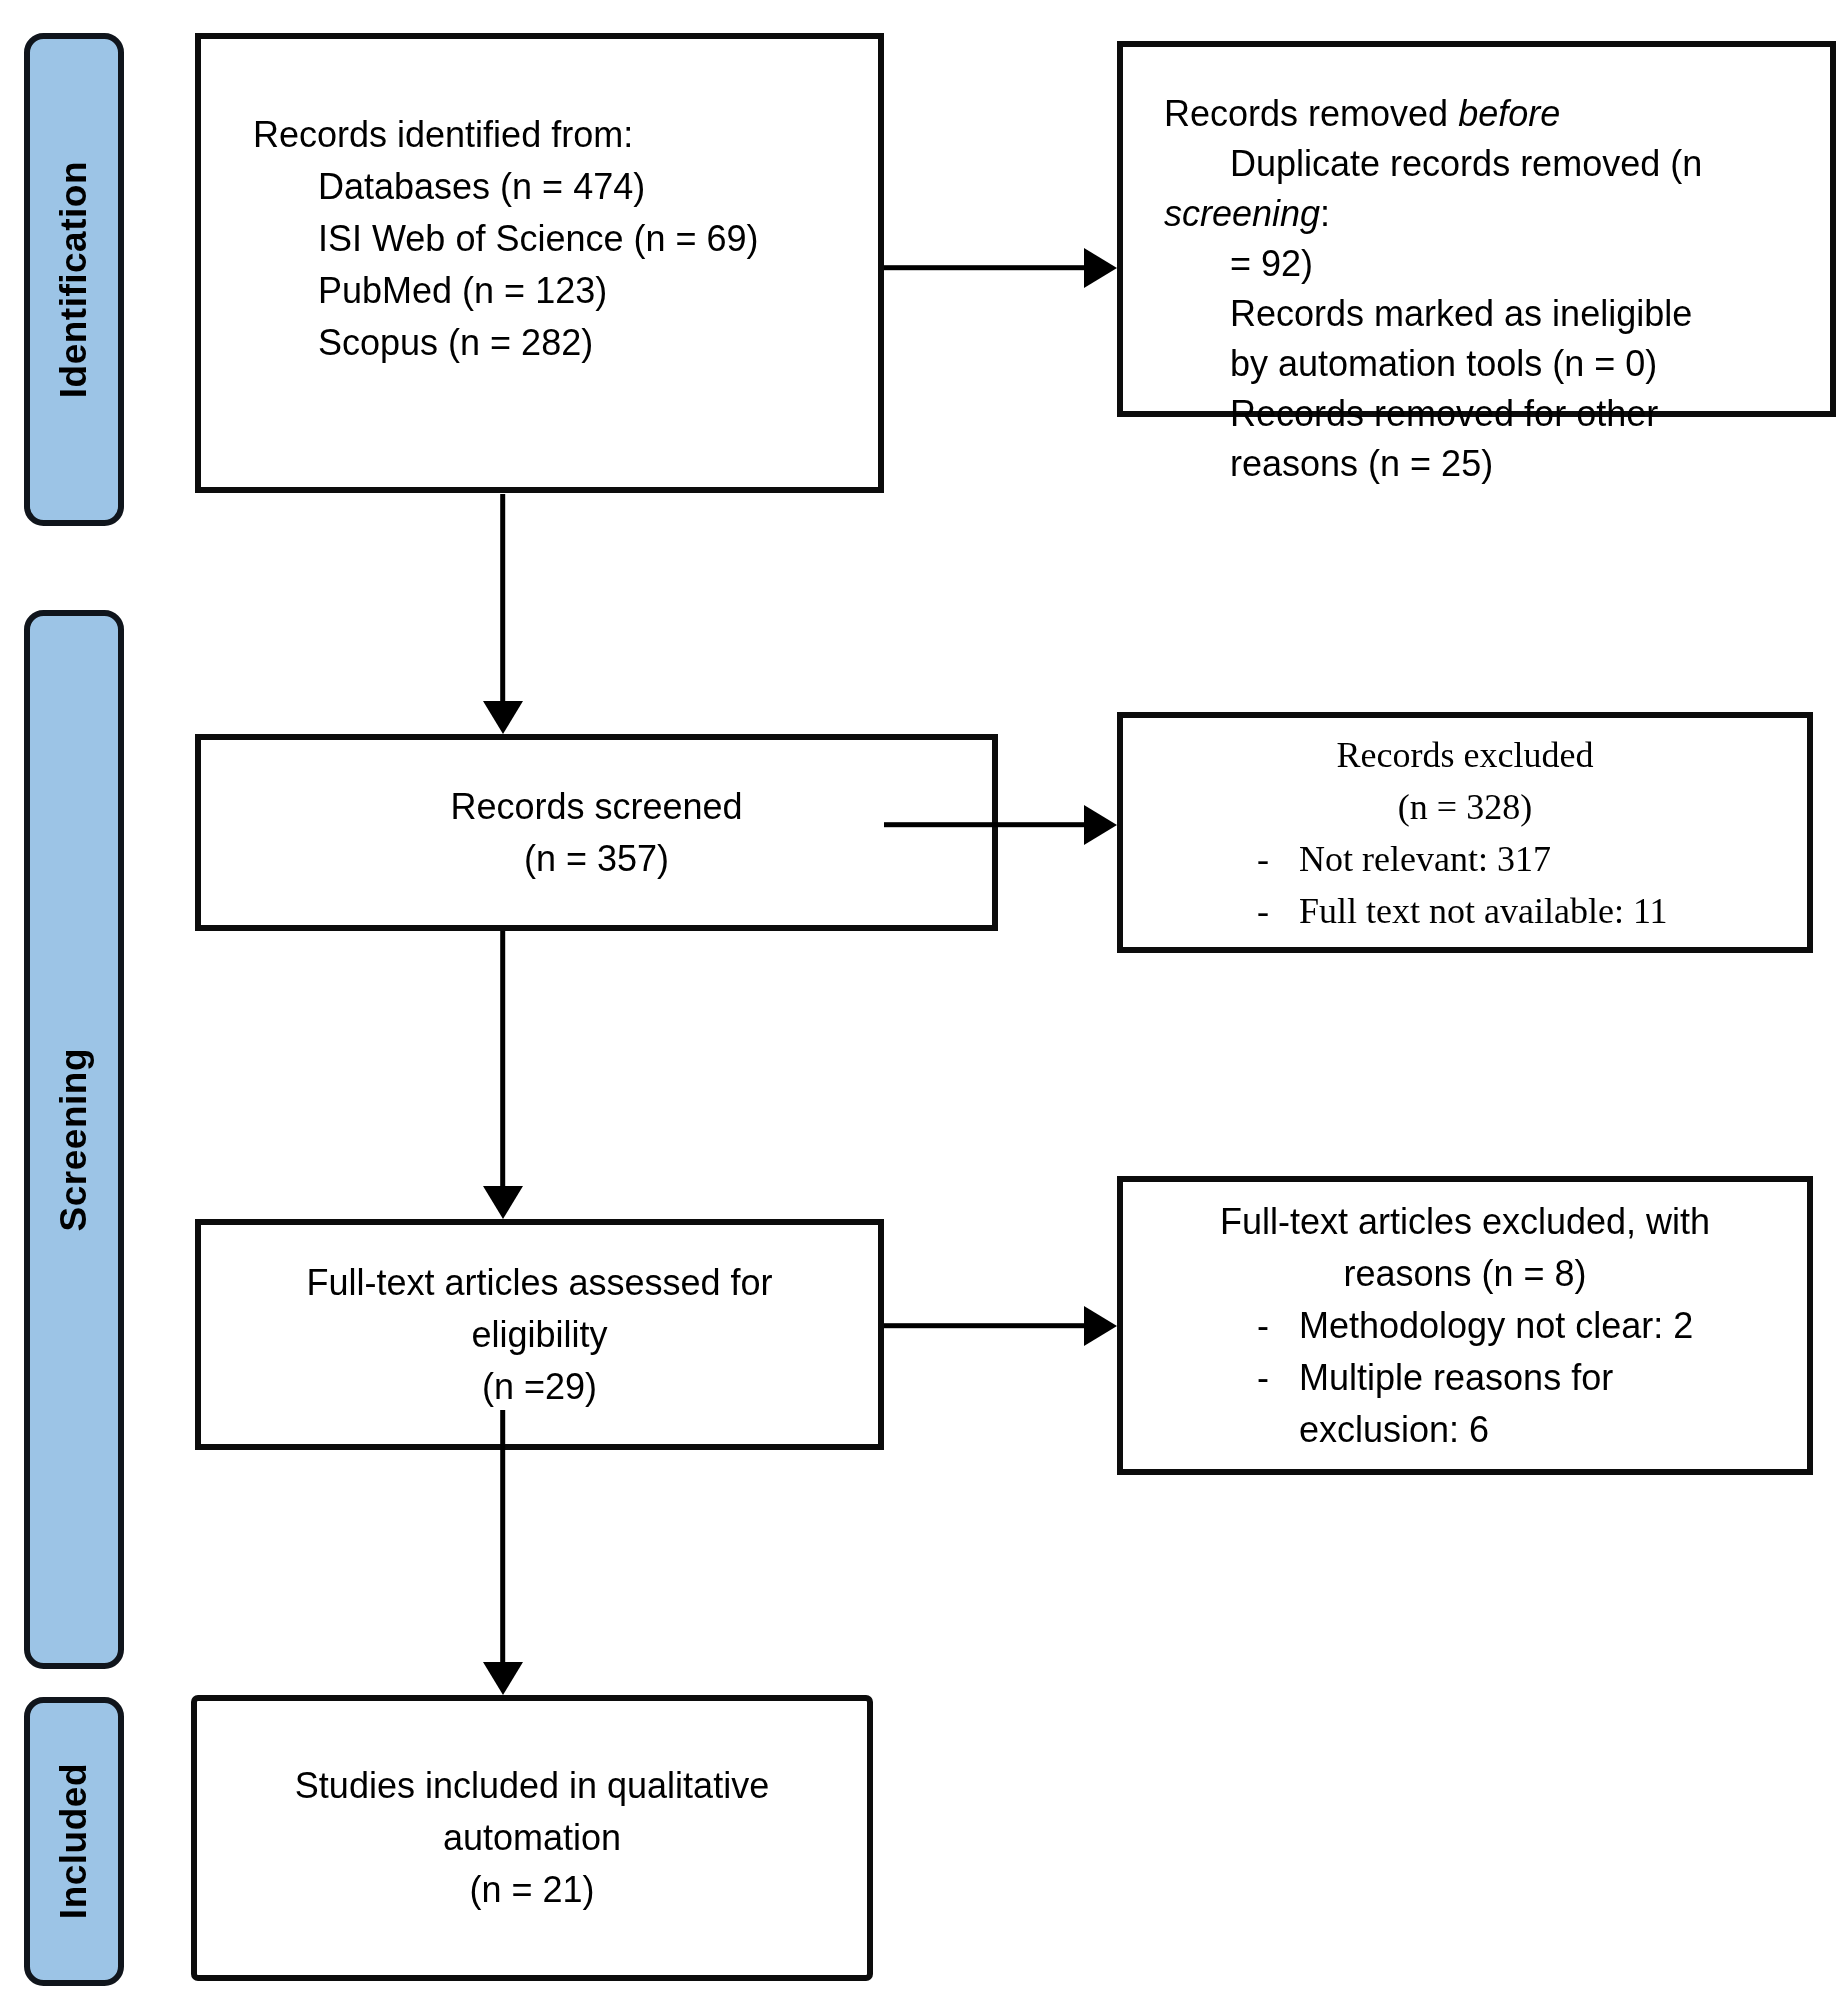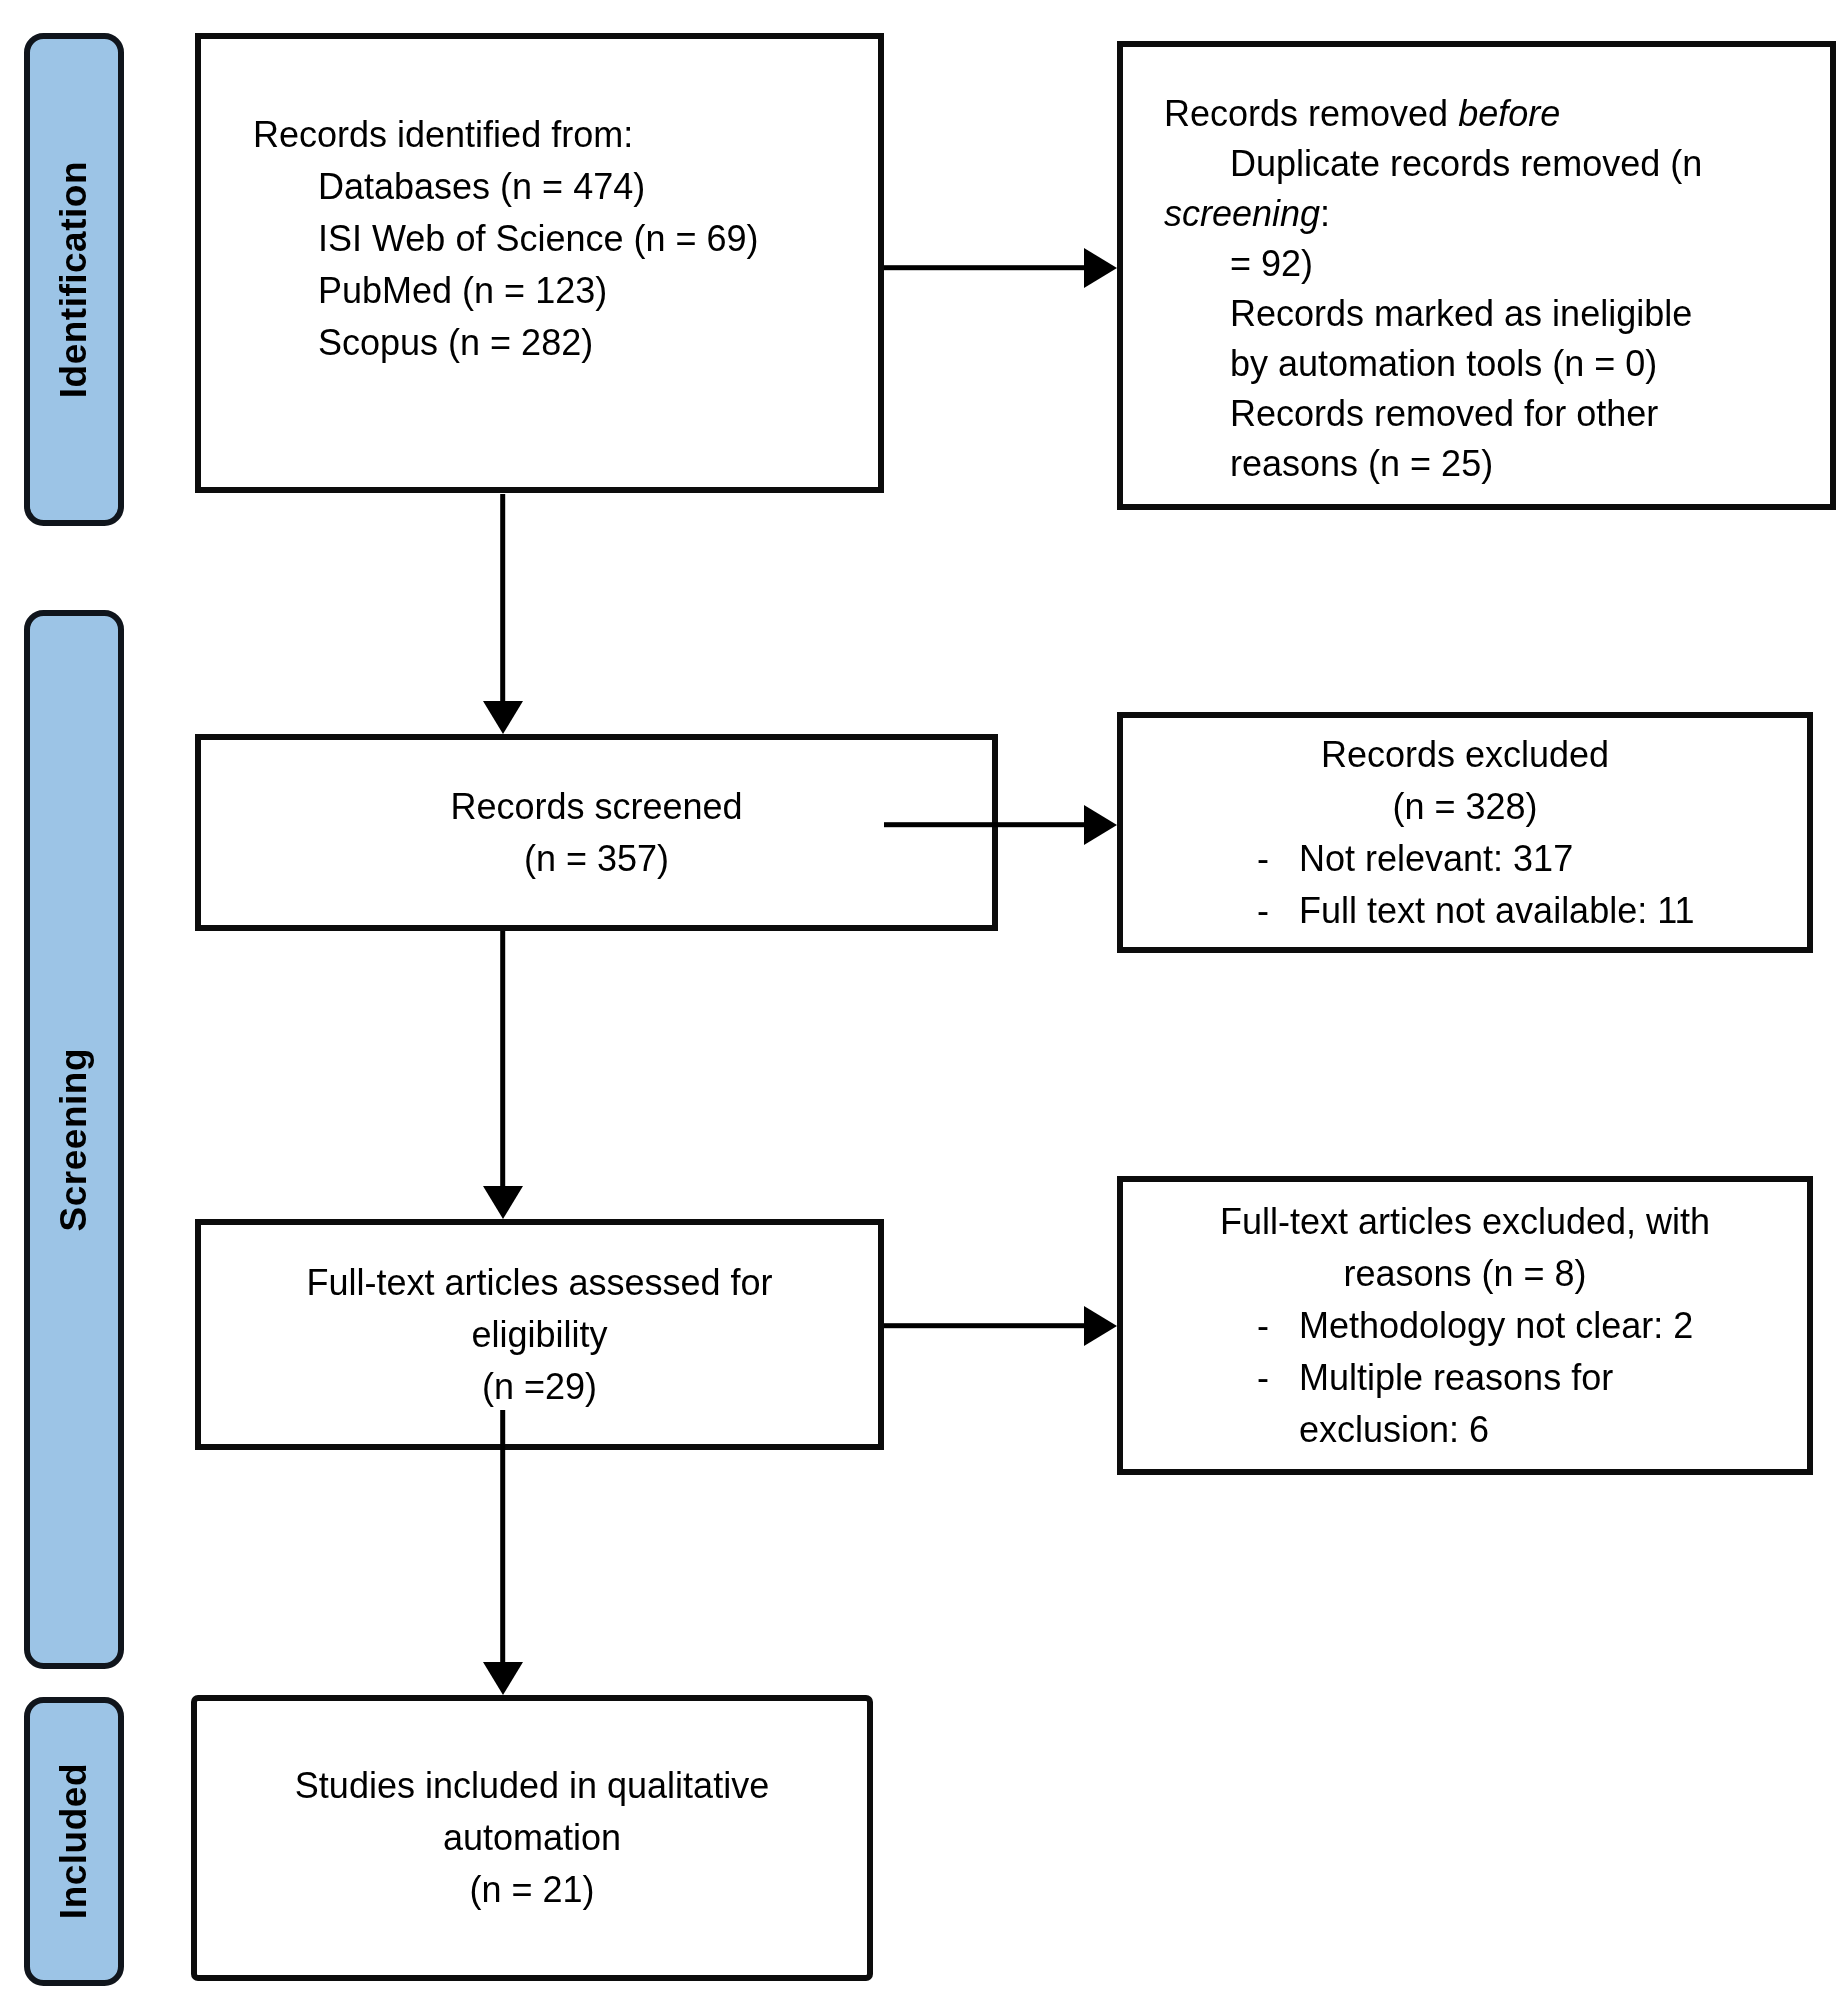--- a/index.html
+++ b/index.html
@@ -29,23 +29,23 @@
   .lh108 { line-height:50px; }
   .ind  { padding-left:65px; }
   .ind2 { padding-left:66px; }
   .it { font-style:italic; }
   .centered { display:flex; flex-direction:column; justify-content:center; }
   .ctext { text-align:center; }
   .b-row { display:flex; text-align:left; line-height:52px; padding-left:134px; white-space:nowrap; }
   .marker { width:42px; flex:none; }
 
   #box-identified { left:195px;  top:33px;   width:689px; height:460px; padding:70px 14px 0 52px; }
-  #box-removed    { left:1117px; top:41px;   width:719px; height:469px; padding:42px 14px 0 41px; }
+  #box-removed    { left:1117px; top:41px;   width:719px; height:376px; padding:42px 14px 0 41px; }
   #box-screened   { left:195px;  top:734px; width:803px; height:197px; }
-  #box-excluded   { left:1117px; top:712px; width:696px; height:241px; }
+  #box-excluded   { left:1117px; top:712px; width:696px; height:241px;font-family:Liberation Serif, serif; }
   #box-fulltext   { left:195px;  top:1219px; width:689px; height:231px; }
   #box-ft-excl    { left:1117px; top:1176px; width:696px; height:299px; }
   #box-included   { left:191px;  top:1695px; width:682px; height:286px;border-radius:7px; }
 
   
   .arrow { position:absolute; }
   .shaft-h { position:absolute; left:0; top:50%; transform:translateY(-50%);
              height:5.6px; background:#000; width:calc(100% - 27px); }
   .head-r  { position:absolute; right:0; top:50%; transform:translateY(-50%);
              width:0; height:0; border-top:20.5px solid transparent;

